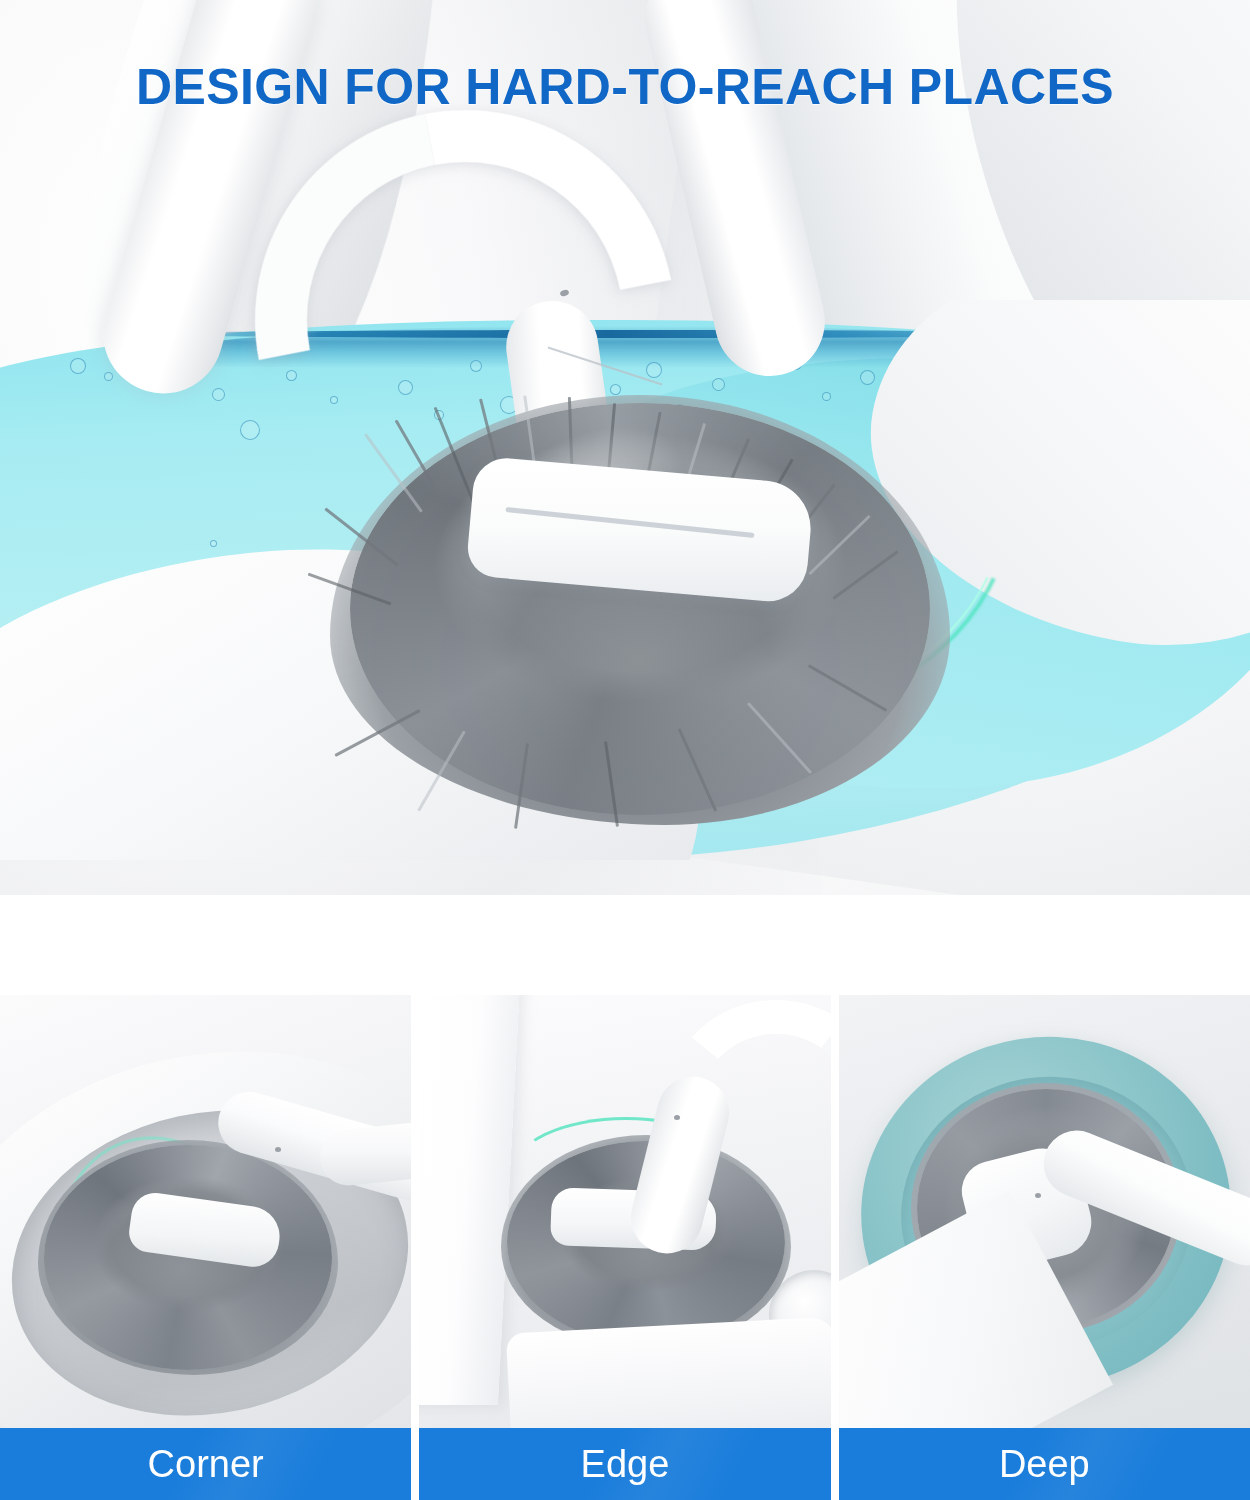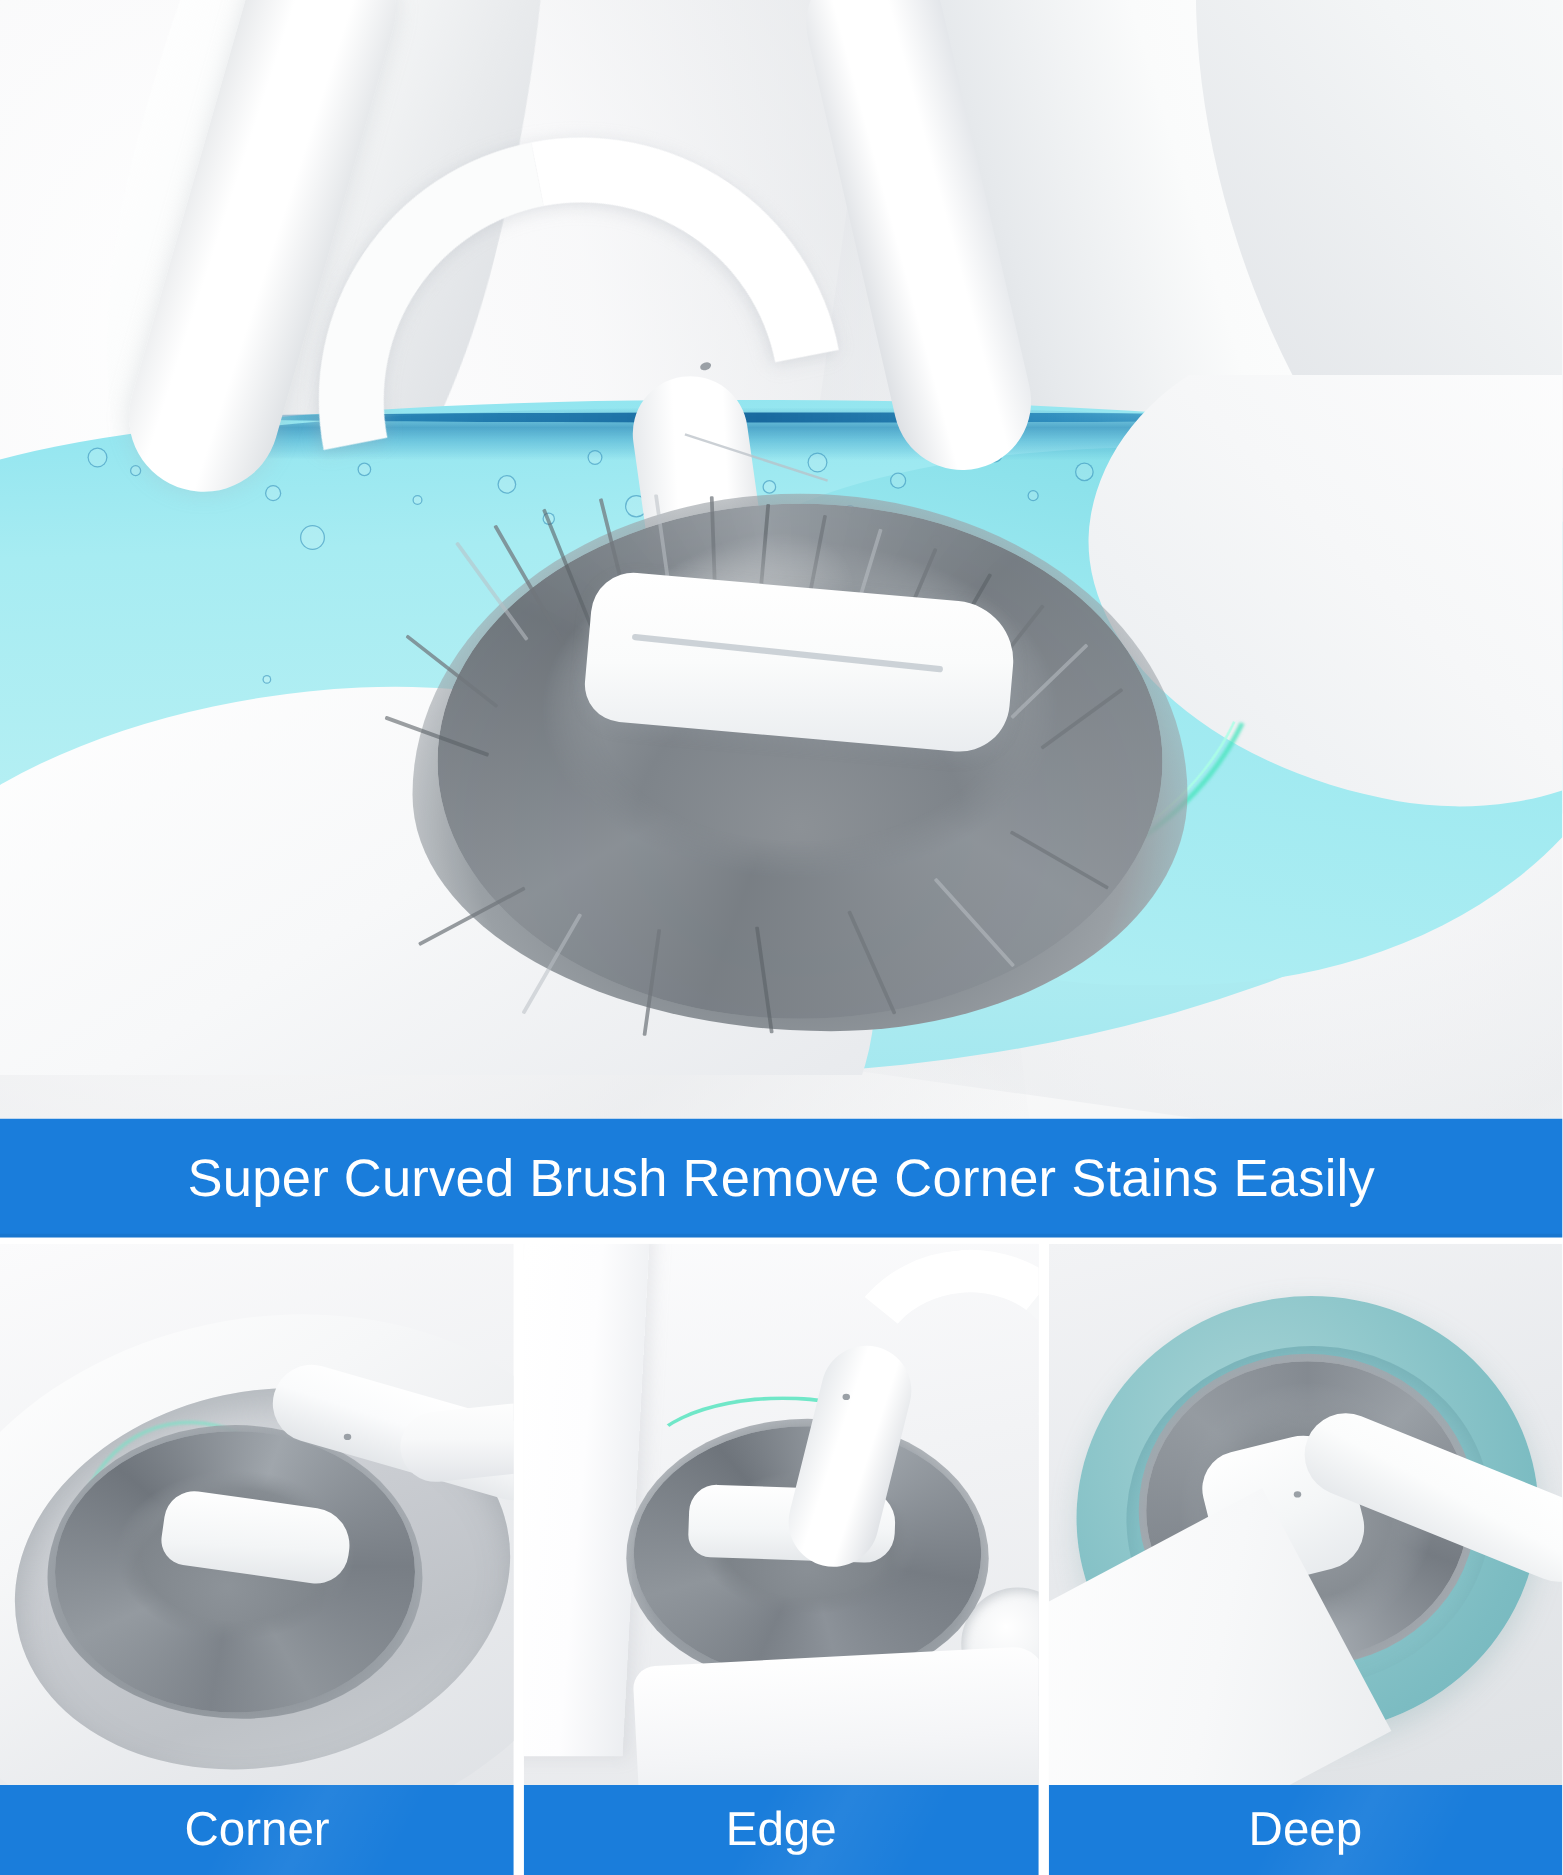--- a/index.html
+++ b/index.html
@@ -513,25 +513,23 @@
       <div class="bristle-fiber dk" style="left:280px; top:346px; width:3px; height:86px;  transform:rotate(172deg);"></div>
       <div class="bristle-fiber" style="left:366px; top:330px; width:3px; height:90px;  transform:rotate(156deg);"></div>
       <div class="bristle-fiber lt" style="left:448px; top:296px; width:3px; height:94px;  transform:rotate(138deg);"></div>
       <div class="bristle-fiber" style="left:516px; top:248px; width:3px; height:90px;  transform:rotate(120deg);"></div>
       <div class="bristle-wet-hi"></div>
     </div>
 
     <div class="head-plate"></div>
     <div class="head-ridge"></div>
 
+    <h1 class="headline">DESIGN FOR HARD-TO-REACH PLACES</h1>
   </section>
 
-  <section class="banner">
-    <span class="banner-text">Super Curved Brush Remove Corner Stains Easily</span>
-  </section>
 
   <section class="panels">
 
     <div class="panel">
       <div class="panel-img">
         <div class="p1-bowl-out"></div>
         <div class="p1-bowl-in"></div>
         <div class="p1-mint"></div>
         <div class="p1-brush"></div>
         <div class="p1-brush-ring"></div>

